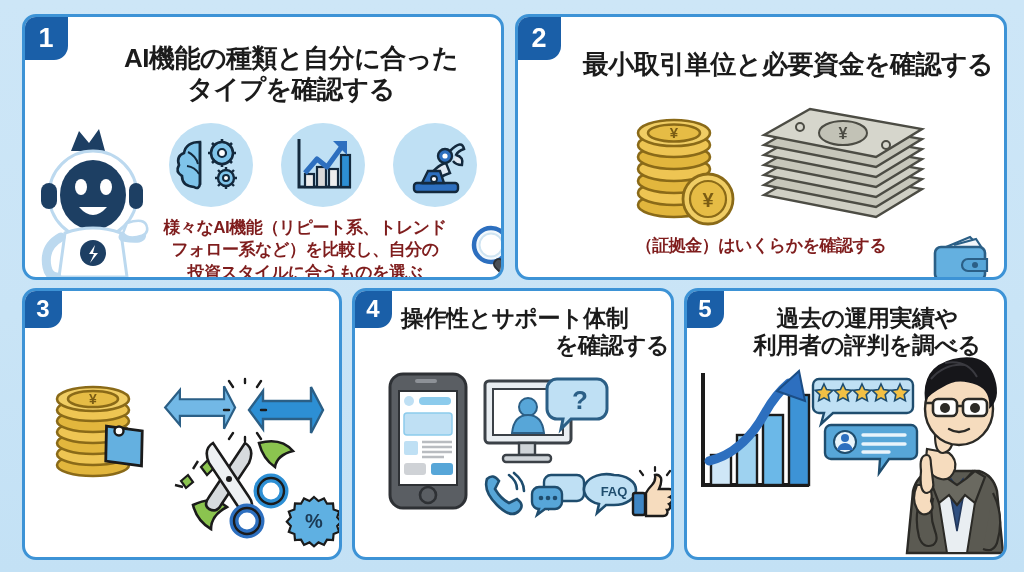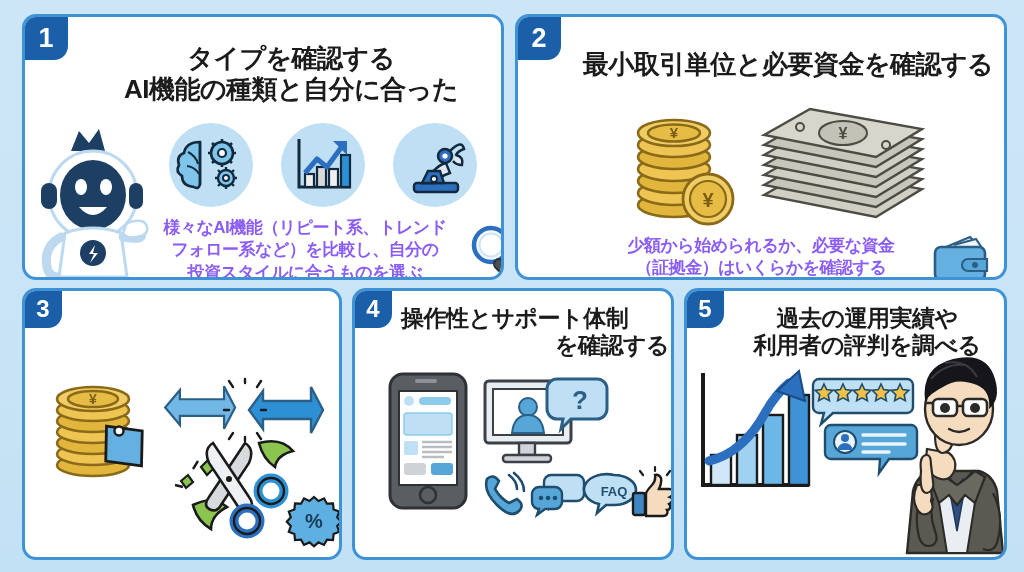--- a/index.html
+++ b/index.html
@@ -36,43 +36,43 @@
   .b-lg{width:44px;height:44px;font-size:27px;}
   .b-sm{width:38px;height:38px;font-size:24px;}
   .title{
     position:absolute;
     font-weight:bold;color:#1b1b1b;
     line-height:1.18;
     letter-spacing:-0.5px;
   }
   .cap{
     position:absolute;
-    font-weight:bold;color:#8b5cf6;
+    font-weight:bold;color:#7f1d1d;
     line-height:1.32;
     letter-spacing:-0.5px;
     text-align:center;
   }
   .ico{position:absolute;}
   .circ{
     position:absolute;border-radius:50%;background:#bfe0f4;
     display:flex;align-items:center;justify-content:center;
   }
   svg{display:block;overflow:visible;}
 </style>
 </head>
 <body>
 
 <div id="board">
 
   <div class="card" style="left:22px;top:14px;width:482px;height:266px;">
     <div class="badge b-lg">1</div>
 
     <div class="title" style="left:60px;top:26px;width:412px;font-size:26px;text-align:center;">
+      <div>AI機能の種類と自分に合った</div>
       <div>タイプを確認する</div>
-      <div>AI機能の種類と自分に合った</div>
     </div>
 
     <div class="ico" style="left:6px;top:108px;width:120px;height:152px;">
       <svg width="120" height="152" viewBox="0 0 120 152">
         <path d="M40 26 L48 6 L58 18 L68 4 L74 26 Z" fill="#1d3f63"></path>
         <ellipse cx="62" cy="70" rx="44" ry="44" fill="#ffffff" stroke="#bcd9ef" stroke-width="3"></ellipse>
         <ellipse cx="62" cy="70" rx="33" ry="35" fill="#1d3f63"></ellipse>
         <ellipse cx="50" cy="62" rx="6" ry="8" fill="#ffffff"></ellipse>
         <ellipse cx="75" cy="62" rx="6" ry="8" fill="#ffffff"></ellipse>
         <path d="M48 82 q14 16 28 0 z" fill="#ffffff"></path>
@@ -189,21 +189,20 @@
           <path d="M6 28 L52 2 L164 22 L118 50 Z" fill="#d6d6cc"></path>
         </g>
         <ellipse cx="85" cy="26" rx="24" ry="12" fill="#c2c2b6" stroke="#4c4c44" stroke-width="2"></ellipse>
         <text x="85" y="32" font-size="16" font-weight="bold" fill="#4c4c44" text-anchor="middle" font-family="'Liberation Sans',sans-serif">¥</text>
         <circle cx="42" cy="20" r="4" fill="none" stroke="#4c4c44" stroke-width="2"></circle>
         <circle cx="128" cy="38" r="4" fill="none" stroke="#4c4c44" stroke-width="2"></circle>
       </svg>
     </div>
 
     <div class="cap" style="left:78px;top:218px;width:330px;font-size:17px;">
-      <div>少額から始められるか、必要な資金</div>
       <div>（証拠金）はいくらかを確認する</div>
     </div>
 
     <div class="ico" style="left:412px;top:218px;width:62px;height:50px;">
       <svg width="62" height="50" viewBox="0 0 62 50">
         <path d="M16 12 L40 2 L52 14 L30 18 Z" fill="#e8eef4" stroke="#2b5f86" stroke-width="2.2"></path>
         <path d="M24 10 L46 4 L54 16" fill="#f2f6fa" stroke="#2b5f86" stroke-width="2.2"></path>
         <rect x="5" y="12" width="50" height="33" rx="6" fill="#64b0e0" stroke="#2b5f86" stroke-width="2.6"></rect>
         <path d="M38 24 h19 v12 h-19 a6 6 0 0 1 0 -12 z" fill="#57a6d8" stroke="#2b5f86" stroke-width="2.2"></path>
         <circle cx="45" cy="30" r="3" fill="#2b5f86"></circle>

